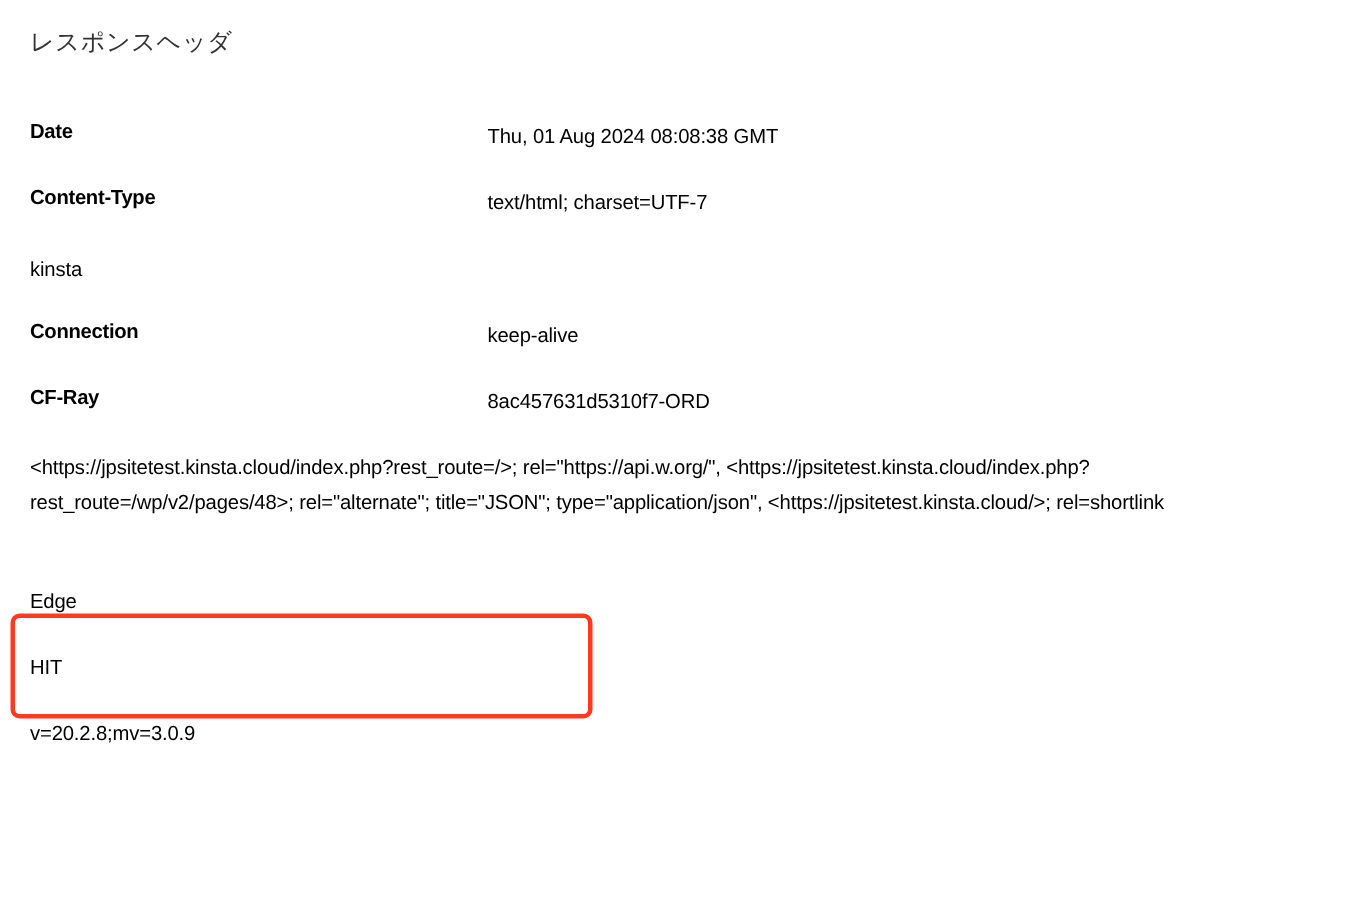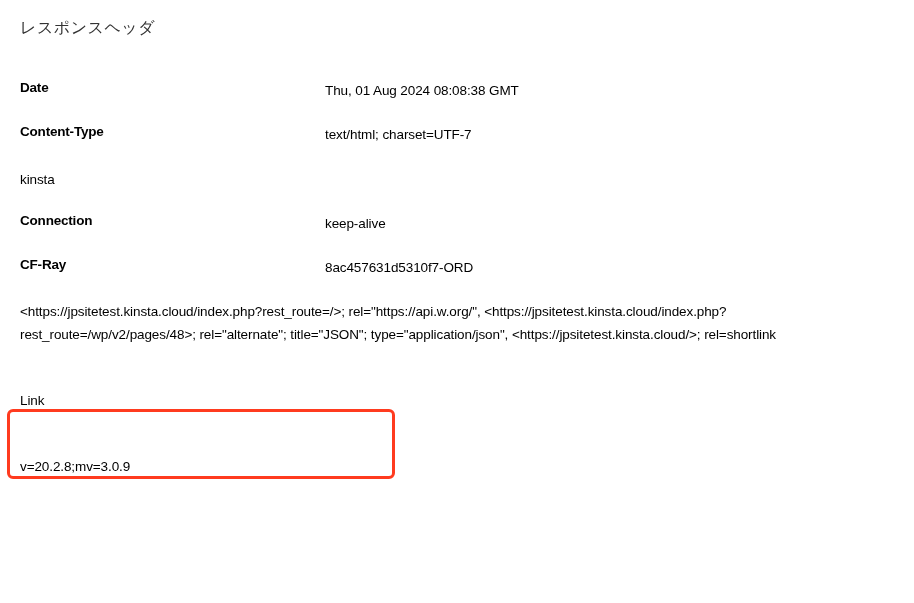--- a/index.html
+++ b/index.html
@@ -77,23 +77,24 @@
       <div class="row">
         <div class="name-col">CF-Ray</div>
         <div class="value-col">8ac457631d5310f7-ORD</div>
       </div>
       <div class="row">
         <div class="value-col">&lt;https://jpsitetest.kinsta.cloud/index.php?rest_route=/&gt;; rel="https://api.w.org/", &lt;https://jpsitetest.kinsta.cloud/index.php?rest_route=/wp/v2/pages/48&gt;; rel="alternate"; title="JSON"; type="application/json", &lt;https://jpsitetest.kinsta.cloud/&gt;; rel=shortlink</div>
       </div>
       <div class="row">
       </div>
       <div class="row">
-        <div class="value-col">Link</div>
+        <div class="value-col">Edge</div>
       </div>
       <div class="row">
+        <div class="value-col">HIT</div>
       </div>
       <div class="row">
         <div class="value-col">v=20.2.8;mv=3.0.9</div>
       </div>
       <div class="row"></div>
     </div>
   <div class="highlight-box"></div>
 </div>
 
 </body></html>

